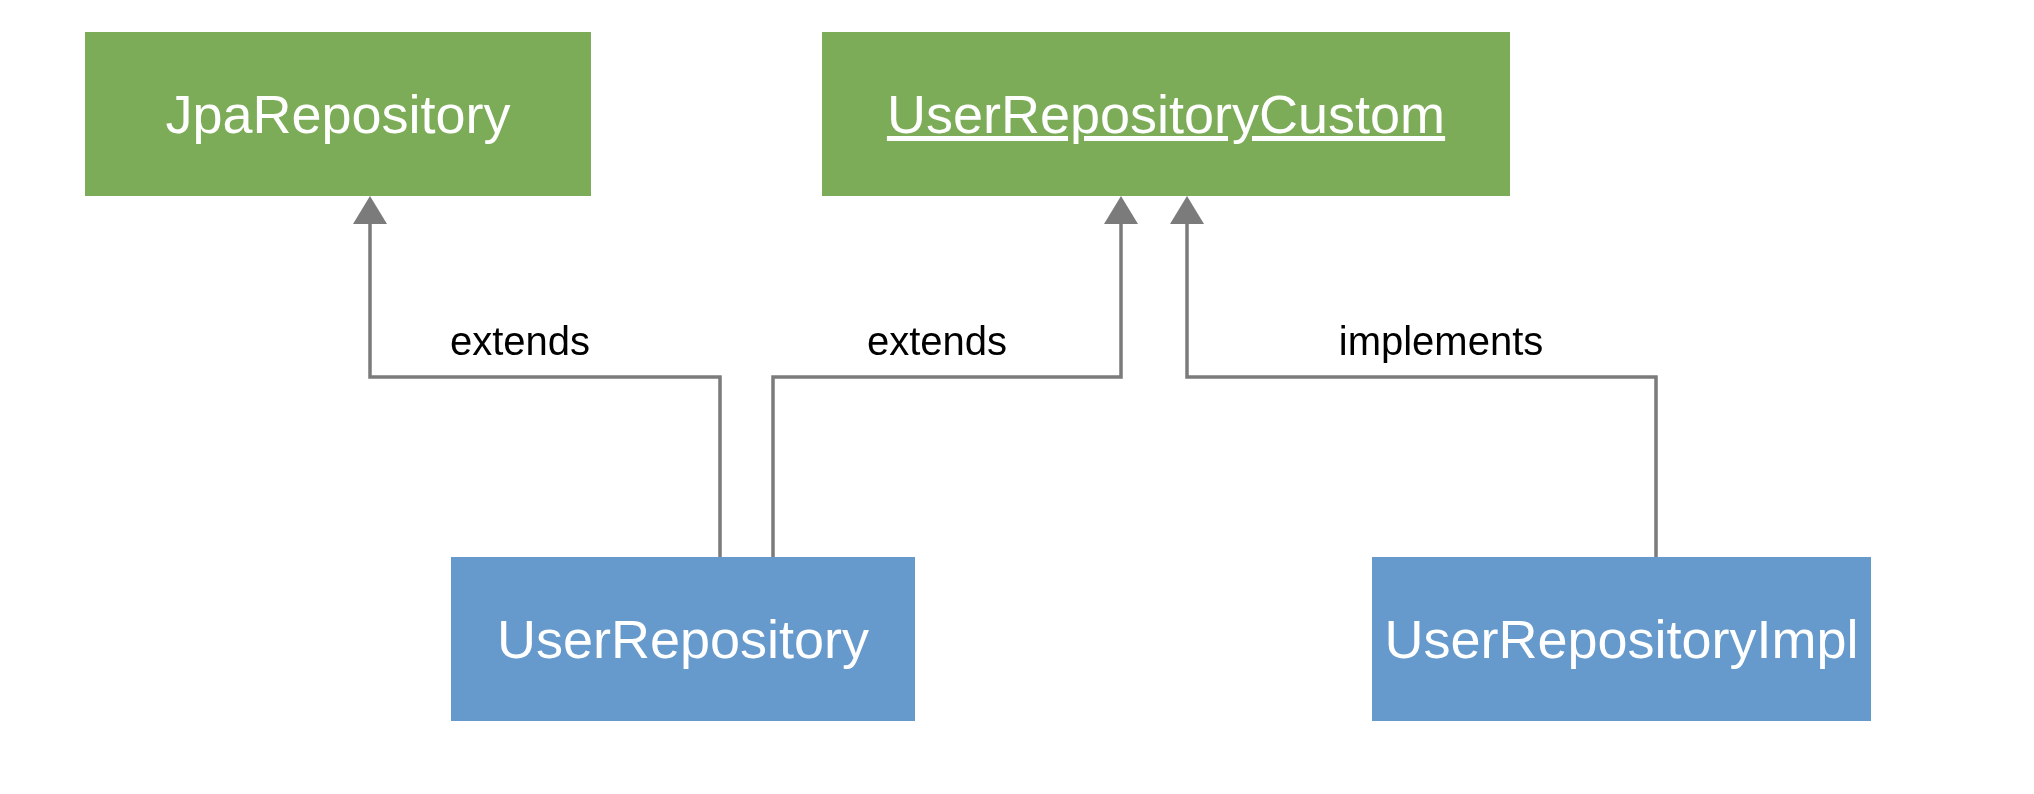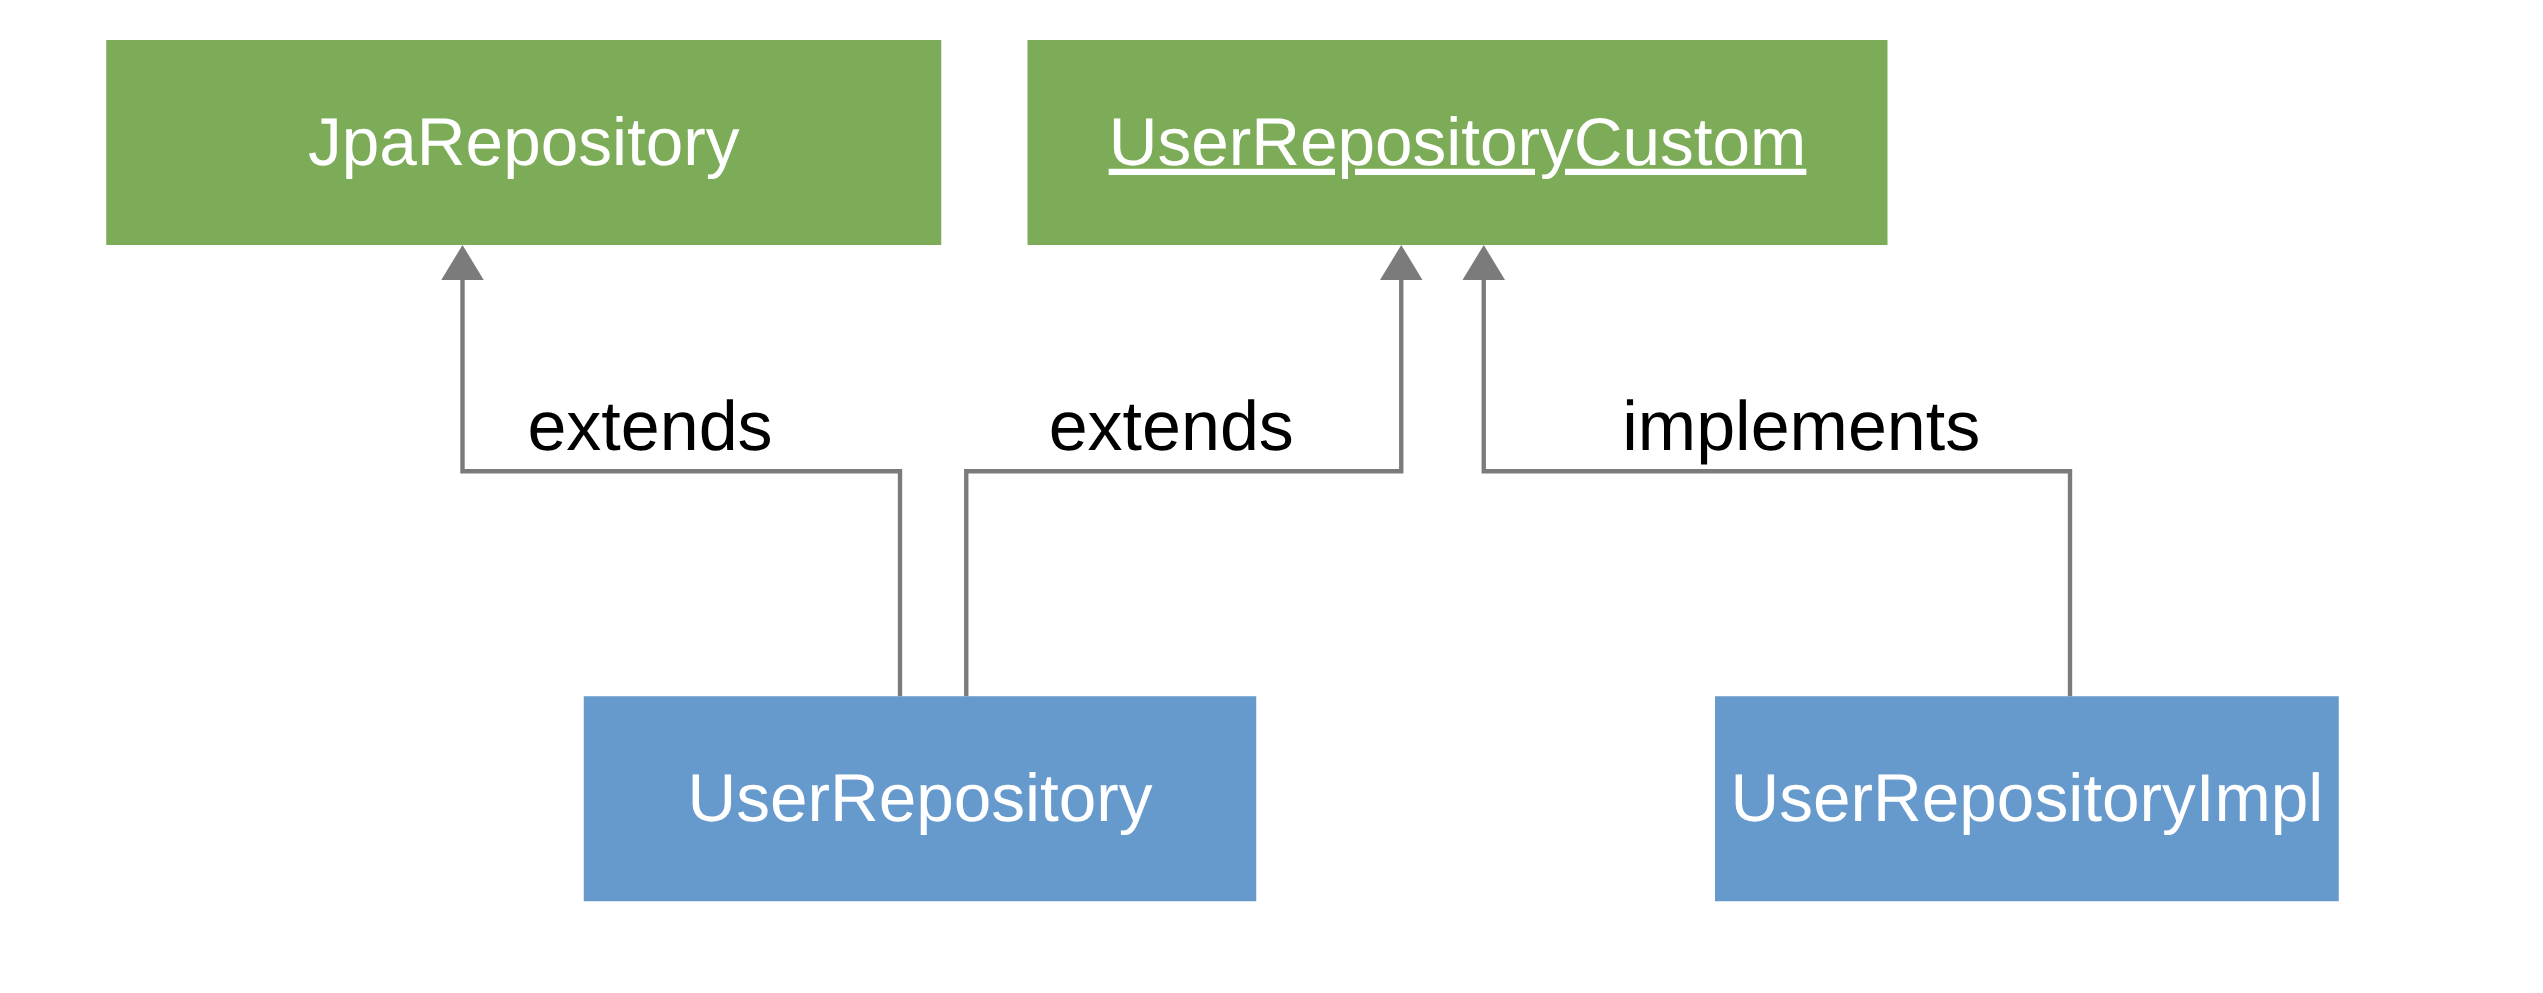--- a/index.html
+++ b/index.html
@@ -37,30 +37,30 @@
     align-items: center;
     justify-content: center;
     color: var(--node_text, #ffffff);
     font-size: 54px;
     line-height: 1;
     white-space: nowrap;
   }
   .node.green { background: var(--green, #7cac58); }
   .node.blue  { background: var(--blue, #6699cc); }
 
-  .node-jpa    { left: 85px;   top: 32px;  width: 668px; height: 164px; }
+  .node-jpa    { left: 85px;   top: 32px;  width: 506px; height: 164px; }
   .node-custom { left: 822px;  top: 32px;  width: 688px; height: 164px; text-decoration: underline; }
-  .node-user   { left: 467px;  top: 557px; width: 538px; height: 164px; }
+  .node-user   { left: 451px;  top: 557px; width: 464px; height: 164px; }
   .node-impl   { left: 1372px; top: 557px; width: 499px; height: 164px; }
 
   .edge-label {
     position: absolute;
     transform: translate(-50%, -50%);
     color: var(--label_text, #000000);
-    font-size: 56px;
+    font-size: 40px;
     line-height: 1;
     white-space: nowrap;
   }
   .label-extends-1   { left: 520px;  top: 341px; }
   .label-extends-2   { left: 937px;  top: 341px; }
   .label-implements  { left: 1441px; top: 341px; }
 </style>
 </head>
 <body>
 

